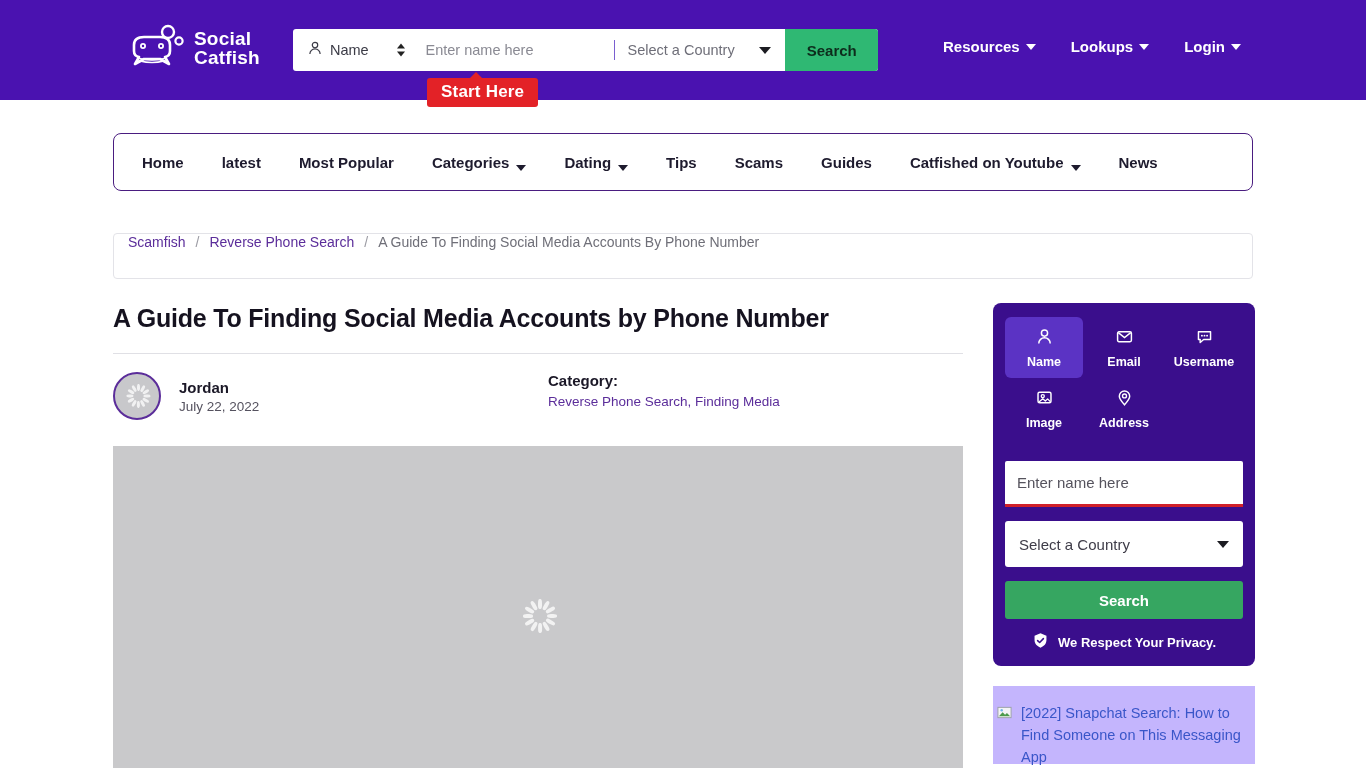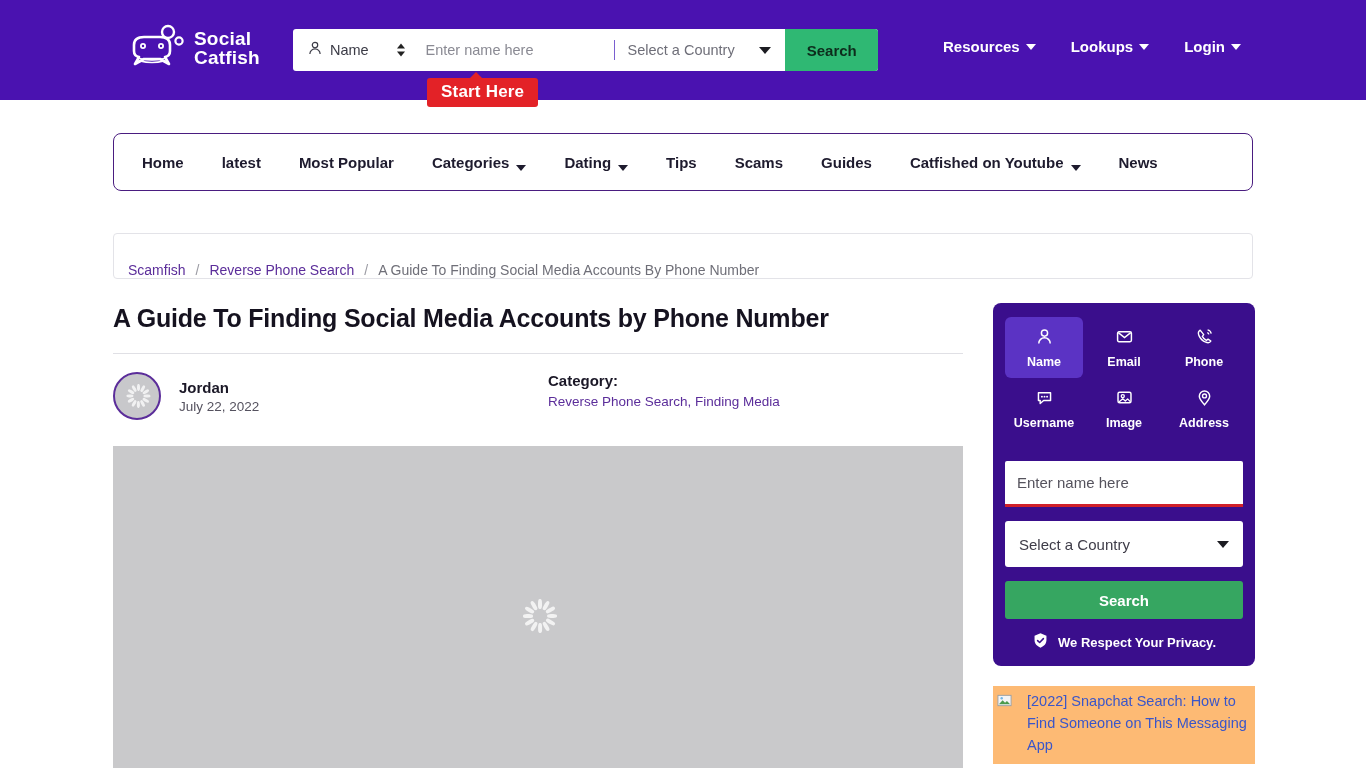--- a/index.html
+++ b/index.html
@@ -144,21 +144,21 @@
     border-right: 5px solid transparent;
     border-top: 6px solid #1e1b2e;
   }
 
   
   .crumbbar {
     margin-top: 42px;
     border: 1px solid #e3e3e8;
     border-radius: 4px;
     height: 46px;
-    display: flex; align-items: flex-end;
+    display: flex; align-items: flex-start;
     padding: 0 14px;
     font-size: 14px;
   }
   .crumb-link { color: #5B2D9A; text-decoration: none; cursor: pointer; }
   .crumb-sep { color: #9b9ba3; margin: 0 10px; }
   .crumb-current { color: #6f6f78; }
 
   
   .grid {
     display: flex; gap: 30px;
@@ -255,22 +255,22 @@
     cursor: pointer; font-family: "Liberation Sans", sans-serif;
   }
   .sw-privacy {
     margin-top: 13px; display: flex; align-items: center;
     justify-content: center; gap: 9px;
     color: #ffffff; font-size: 13px; font-weight: bold;
   }
 
   .promo {
     margin-top: 20px; width: 262px; height: 78px;
-    background: #fdba74; padding: 4px 4px;
-    display: flex; gap: 14px;
+    background: #c4b5fd; padding: 16px 4px;
+    display: flex; gap: 8px;
   }
   .promo-icon { flex: 0 0 16px; padding-top: 3px; }
   .promo-text {
     color: #3a56c9; font-size: 14.5px;
     line-height: 22px;
   }
 </style>
 </head>
 <body>
 
@@ -457,30 +457,20 @@
             <div class="sw-tab">
               <span>
                 <svg viewBox="0 0 22 22" width="19" height="19">
                   <rect x="3" y="5.5" width="16" height="11.5" rx="1.6" fill="none" stroke="#fff" stroke-width="1.7"></rect>
                   <path d="M3.8 6.6 11 12.2 18.2 6.6" fill="none" stroke="#fff" stroke-width="1.7"></path>
                 </svg>
               </span>
               <span>Email</span>
             </div>
 
-            <div class="sw-tab">
-              <span>
-                <svg viewBox="0 0 22 22" width="19" height="19">
-                  <path d="M6 3.6c-2 1.2-2.6 3.6-1.4 6.4 1.4 3.2 4.6 6.3 7.8 7.6 2.7 1.1 5 .5 6-1.4l-3.3-2.2-2 1.6c-1.9-1-3.6-2.7-4.6-4.7l1.6-2z" fill="none" stroke="#fff" stroke-width="1.6" stroke-linejoin="round"></path>
-                  <path d="M14.6 3.4a5.4 5.4 0 0 1 4.2 4.3" fill="none" stroke="#fff" stroke-width="1.5"></path>
-                  <path d="M14.2 6.6a2.7 2.7 0 0 1 1.9 2" fill="none" stroke="#fff" stroke-width="1.5"></path>
-                </svg>
-              </span>
-              <span>Phone</span>
-            </div>
 
             <div class="sw-tab">
               <span>
                 <svg viewBox="0 0 22 22" width="19" height="19">
                   <path d="M4 5.5h14v9H10l-4 3.4V14.5H4z" fill="none" stroke="#fff" stroke-width="1.7" stroke-linejoin="round"></path>
                   <circle cx="8" cy="10" r="1.1" fill="#fff"></circle>
                   <circle cx="11" cy="10" r="1.1" fill="#fff"></circle>
                   <circle cx="14" cy="10" r="1.1" fill="#fff"></circle>
                 </svg>
               </span>

